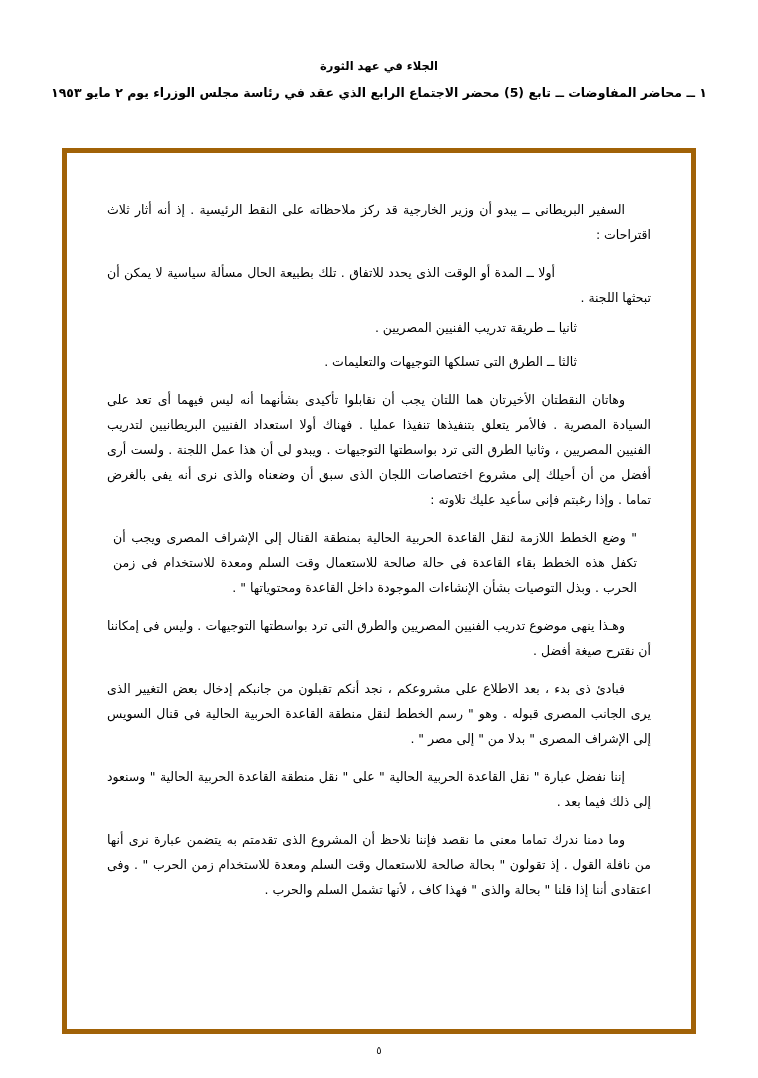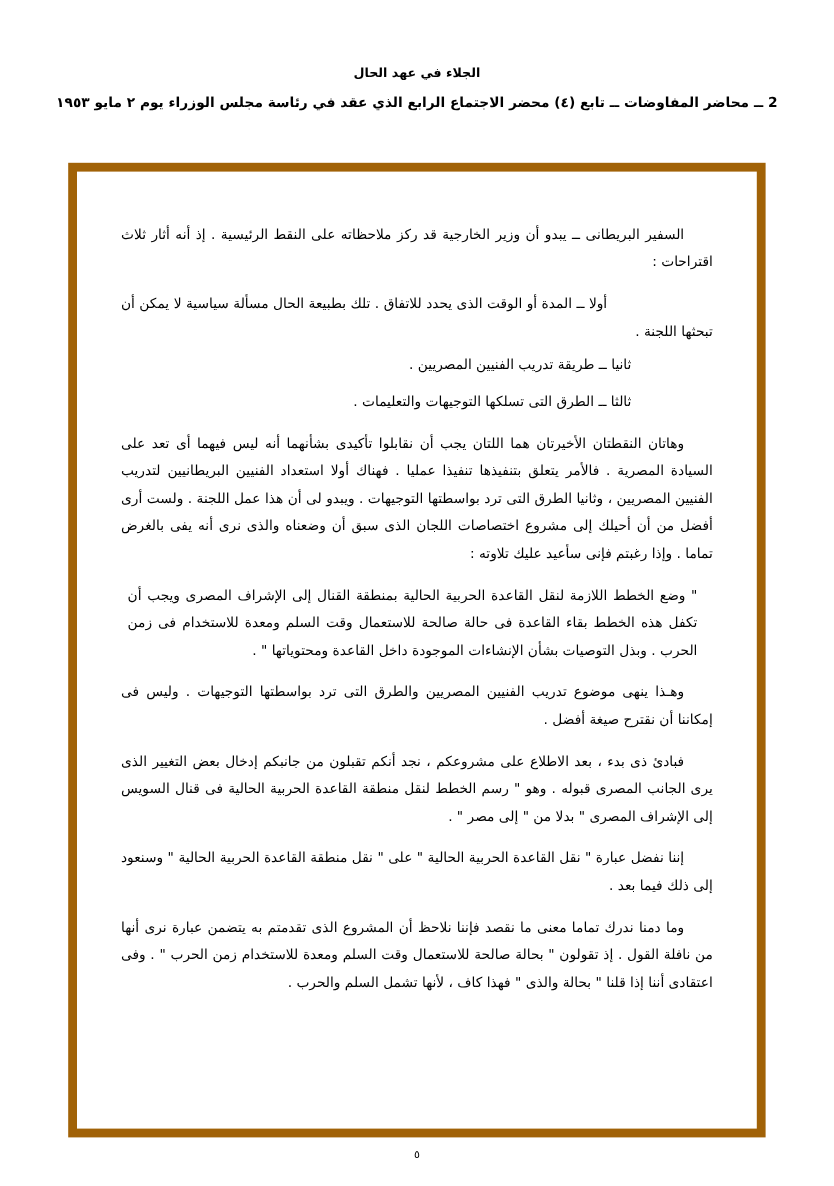--- a/index.html
+++ b/index.html
@@ -47,21 +47,21 @@
     line-height: 13px;
     letter-spacing: 0.2px;
   }
   
   .frame {
     position: absolute;
     top: 148px;
     left: 62px;
     width: 634px;
     height: 886px;
-    border: 8px solid #a16207;
+    border: 5px solid #a16207;
     box-sizing: border-box;
     background: #ffffff;
   }
   .frame-inner {
     padding: 44px 40px 20px 40px;
     box-sizing: border-box;
   }
   .para {
     font-size: 12.5px;
     line-height: 25px;
@@ -95,22 +95,22 @@
     text-align: center;
     font-size: 10px;
   }
 </style>
 </head>
 <body>
 
 <div class="page">
 
   <div class="doc-header">
-    <div class="title">الجلاء في عهد الحال</div>
-    <div class="subtitle">2 ــ محاضر المفاوضات ــ تابع (٤) محضر الاجتماع الرابع الذي عقد في رئاسة مجلس الوزراء يوم ٢ مايو ١٩٥٣</div>
+    <div class="title">الجلاء في عهد الثورة</div>
+    <div class="subtitle">١ ــ محاضر المفاوضات ــ تابع (5) محضر الاجتماع الرابع الذي عقد في رئاسة مجلس الوزراء يوم ٢ مايو ١٩٥٣</div>
   </div>
 
   <div class="frame">
     <div class="frame-inner">
       <p class="para indent">السفير البريطانى ــ يبدو أن وزير الخارجية قد ركز ملاحظاته على النقط الرئيسية . إذ أنه أثار ثلاث اقتراحات :</p>
       <p class="para sub">أولا ــ المدة أو الوقت الذى يحدد للاتفاق . تلك بطبيعة الحال مسألة سياسية لا يمكن أن تبحثها اللجنة .</p>
       <p class="para center-ish tight">ثانيا ــ طريقة تدريب الفنيين المصريين .</p>
       <p class="para center-ish">ثالثا ــ الطرق التى تسلكها التوجيهات والتعليمات .</p>
       <p class="para indent">وهاتان النقطتان الأخيرتان هما اللتان يجب أن نقابلوا تأكيدى بشأنهما أنه ليس فيهما أى تعد على السيادة المصرية . فالأمر يتعلق بتنفيذها تنفيذا عمليا . فهناك أولا استعداد الفنيين البريطانيين لتدريب الفنيين المصريين ، وثانيا الطرق التى ترد بواسطتها التوجيهات . ويبدو لى أن هذا عمل اللجنة . ولست أرى أفضل من أن أحيلك إلى مشروع اختصاصات اللجان الذى سبق أن وضعناه والذى نرى أنه يفى بالغرض تماما . وإذا رغبتم فإنى سأعيد عليك تلاوته :</p>
       <p class="para quote">" وضع الخطط اللازمة لنقل القاعدة الحربية الحالية بمنطقة القنال إلى الإشراف المصرى ويجب أن تكفل هذه الخطط بقاء القاعدة فى حالة صالحة للاستعمال وقت السلم ومعدة للاستخدام فى زمن الحرب . وبذل التوصيات بشأن الإنشاءات الموجودة داخل القاعدة ومحتوياتها " .</p>

